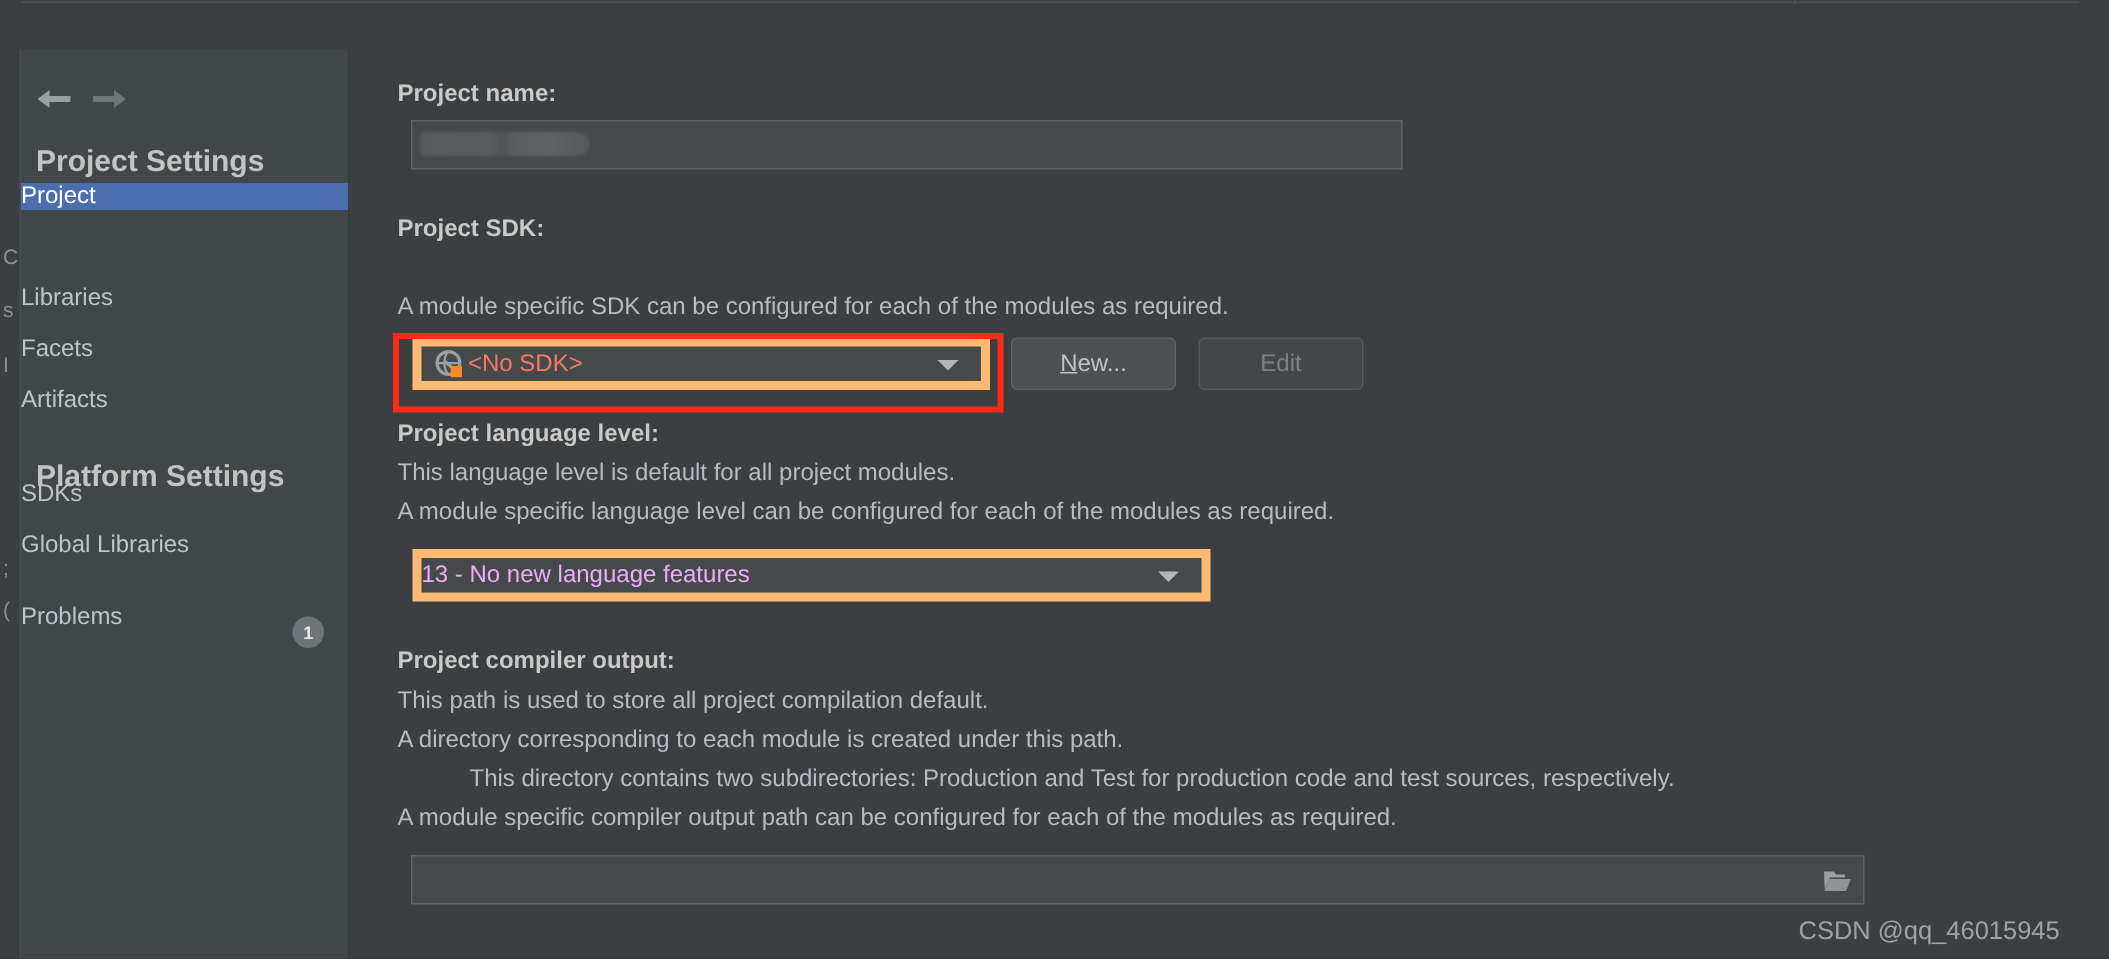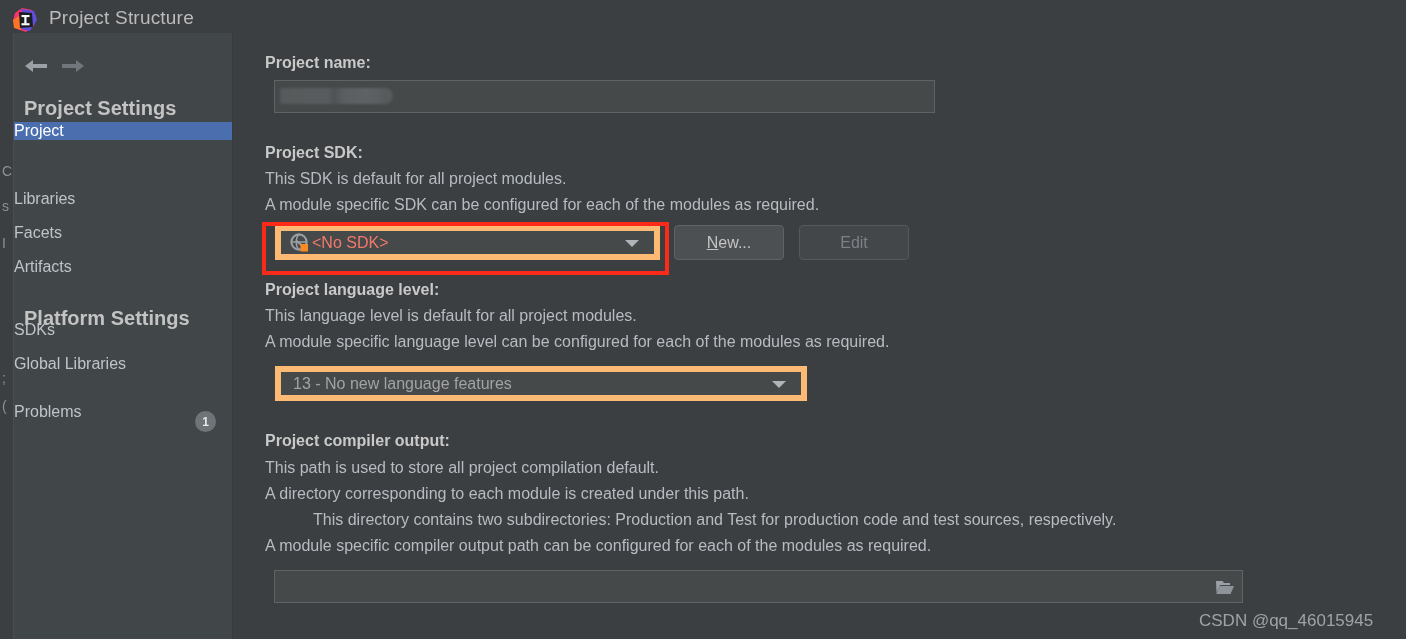--- a/index.html
+++ b/index.html
@@ -157,22 +157,22 @@
   }
 
   .combo {
     position: absolute;
     background: #45494a;
     border: 6px solid #fdba74;
     display: flex; align-items: center;
   }
   .combo-text {
     font-size: 16px;
-    color: #a3a3a3;
-    margin-left: 12px;
+    color: #f0abfc;
+    margin-left: 0;
     white-space: nowrap;
   }
   .combo-text.nosdk {
     color: #f4796b;
     margin-left: 7px;
   }
   .combo-arrow {
     position: absolute; top: 50%;
     margin-top: -3px;
     width: 0; height: 0;
@@ -230,34 +230,20 @@
   <div class="bg-strip-top"></div>
   <div class="bg-left-col">
     <span class="bg-frag" style="left:2px; top:130px;">C</span>
     <span class="bg-frag" style="left:2px; top:165px;">s</span>
     <span class="bg-frag" style="left:2px; top:202px;">I</span>
     <span class="bg-frag" style="left:2px; top:337px;">;</span>
     <span class="bg-frag" style="left:2px; top:365px;">(</span>
   </div>
   <div class="bg-divider"></div>
 
-  <div class="titlebar">
-    <div class="logo">
-      <svg width="26" height="26" viewBox="0 0 26 26">
-        <polygon points="3,6 10,1 20,3 24,9 22,19 14,25 5,22 1,14" fill="#f9336b"></polygon>
-        <polygon points="1,13 7,9 12,14 9,23 2,21" fill="#fc7526"></polygon>
-        <polygon points="9,2 22,4 25,13 18,24 9,22 13,12" fill="#5f4ddb"></polygon>
-        <polygon points="7,5 20,6 21,20 8,21" fill="#1b1f22"></polygon>
-        <rect x="9.5" y="8" width="8" height="2.1" fill="#ffffff"></rect>
-        <rect x="12.3" y="8" width="2.2" height="8.6" fill="#ffffff"></rect>
-        <rect x="9.5" y="16.2" width="8" height="2.1" fill="#ffffff"></rect>
-      </svg>
-    </div>
-    <div class="title-text">Project Structure</div>
-  </div>
 
   <div class="dialog">
 
     <div class="sidebar">
 
       <div class="nav-arrows">
         <div class="arrow arrow-back">
           <svg width="26" height="16" viewBox="0 0 26 16">
             <path d="M2 8 L10 2 L10 6 L24 6 L24 10 L10 10 L10 14 Z" fill="#9aa0a6"></path>
           </svg>
@@ -299,21 +285,20 @@
     <div class="sidebar-edge"></div>
 
     <div class="content">
 
       <div class="lbl-bold" style="left:32px; top:21px;">Project name:</div>
       <div class="textfield" style="left:41px; top:47px; width:661px; height:33px;">
         <div class="redacted"></div>
       </div>
 
       <div class="lbl-bold" style="left:32px; top:111px;">Project SDK:</div>
-      <div class="lbl-desc" style="left:32px; top:137px;">This SDK is default for all project modules.</div>
       <div class="lbl-desc" style="left:32px; top:163px;">A module specific SDK can be configured for each of the modules as required.</div>
 
       <div class="combo" style="left:42px; top:192px; width:385px; height:35px;">
         <span class="sdk-icon">
           <svg width="20" height="20" viewBox="0 0 20 20">
             <circle cx="9" cy="9" r="7.6" fill="none" stroke="#9aa0a6" stroke-width="2.1"></circle>
             <path d="M9 1.6 C5.4 4.2 5.4 13.8 9 16.4" fill="none" stroke="#9aa0a6" stroke-width="1.5"></path>
             <path d="M1.6 9 L16.4 9" stroke="#9aa0a6" stroke-width="1.5"></path>
             <path d="M6 7.5 L12 12.5" stroke="#9aa0a6" stroke-width="2"></path>
             <rect x="10.5" y="11" width="7.5" height="7.5" fill="#fc8a22"></rect>

